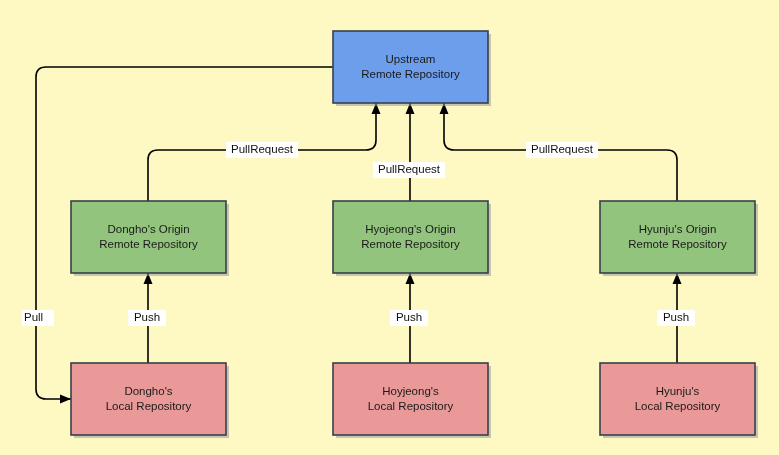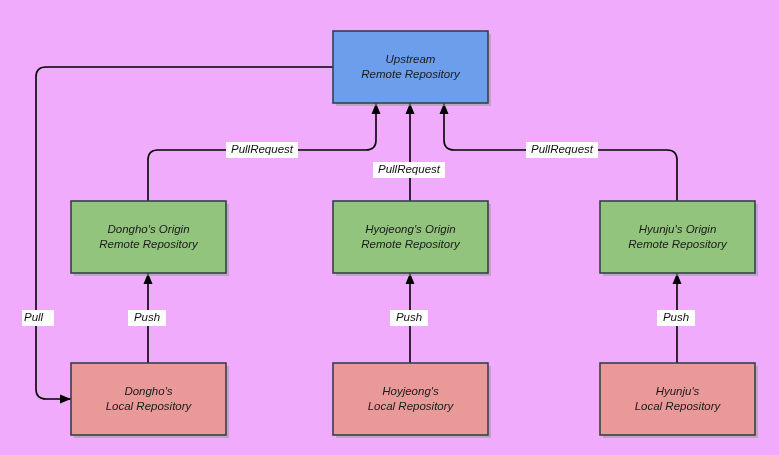--- a/index.html
+++ b/index.html
@@ -11,22 +11,21 @@
   body {
     width: 779px;
     height: 455px;
     overflow: hidden;
     font-family: "Liberation Sans", sans-serif;
   }
   #diagram-root {
     position: relative;
     width: 779px;
     height: 455px;
-    background: #f0abfc;
-    font-style: italic;
+    background: #fef9c3;
   }
   svg#diagram-svg {
     display: block;
     width: 779px;
     height: 455px;
   }
   .node-box {
     stroke: #36404a;
     stroke-width: 1.6px;
   }

